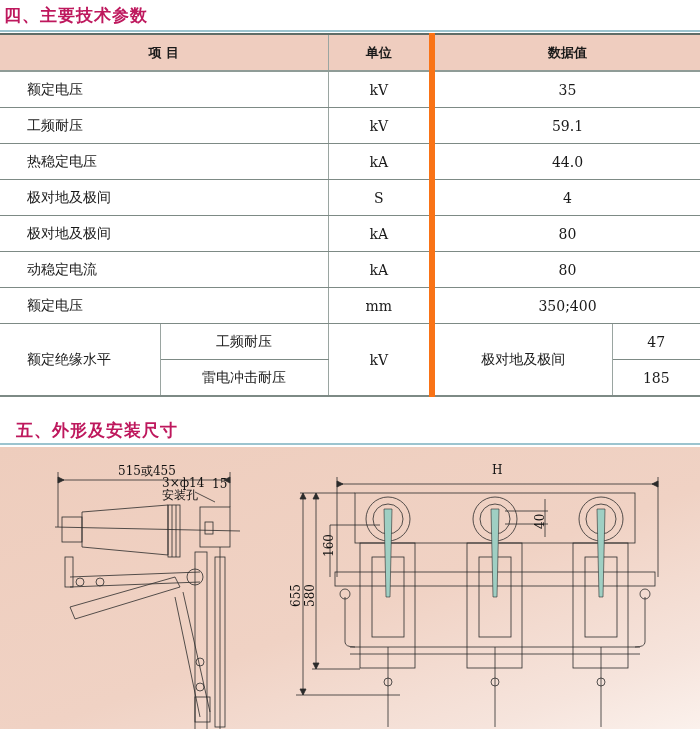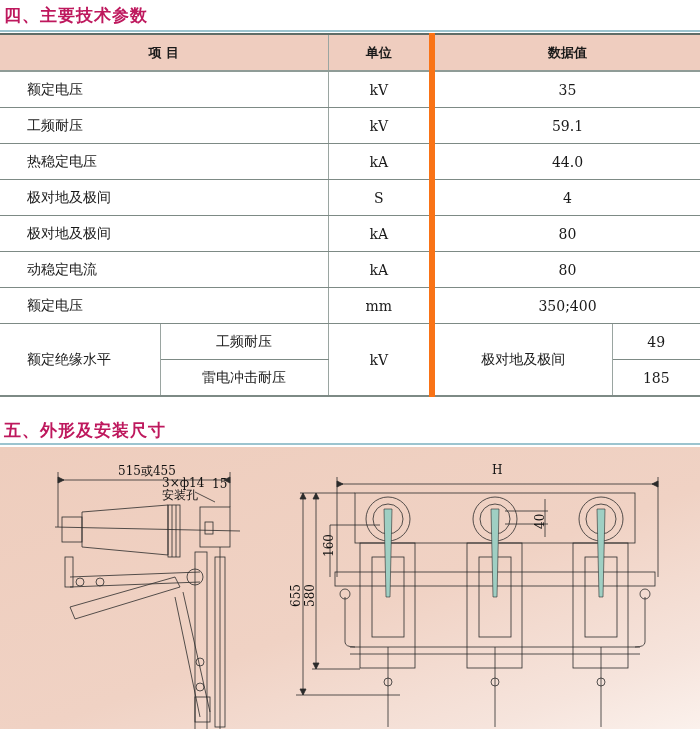--- a/index.html
+++ b/index.html
@@ -98,30 +98,30 @@
   <tr>
     <td colspan="2" class="name vr-light">额定电压</td>
     <td class="c vr">mm</td>
     <td colspan="2" class="c">350;400</td>
   </tr>
   <tr>
     <td rowspan="2" class="name vr-light bottom-dark">额定绝缘水平</td>
     <td class="c vr-light">工频耐压</td>
     <td rowspan="2" class="c vr bottom-dark">kV</td>
     <td rowspan="2" class="c vr-light bottom-dark">极对地及极间</td>
-    <td class="c">49</td>
+    <td class="c">47</td>
   </tr>
   <tr>
     <td class="c vr-light bottom-dark">雷电冲击耐压</td>
     <td class="c bottom-dark">185</td>
   </tr>
 </tbody>
   </table>
 
-<div class="section-title" style="top:419px;">五、外形及安装尺寸</div>
+<div class="section-title" style="top:419px;margin-left:12px;">五、外形及安装尺寸</div>
 <div class="title-rule" style="top:443px;"></div>
 
 <div class="drawing">
   <svg width="700" height="282" viewBox="0 0 700 282">
     <g stroke="#2b2b2b" stroke-width="0.8" fill="none">
 
       <g>
         <line x1="58" y1="33" x2="230" y2="33"></line>
         <path d="M58,30 L64,33 L58,36 Z" fill="#2b2b2b"></path>
         <path d="M230,30 L224,33 L230,36 Z" fill="#2b2b2b"></path>

